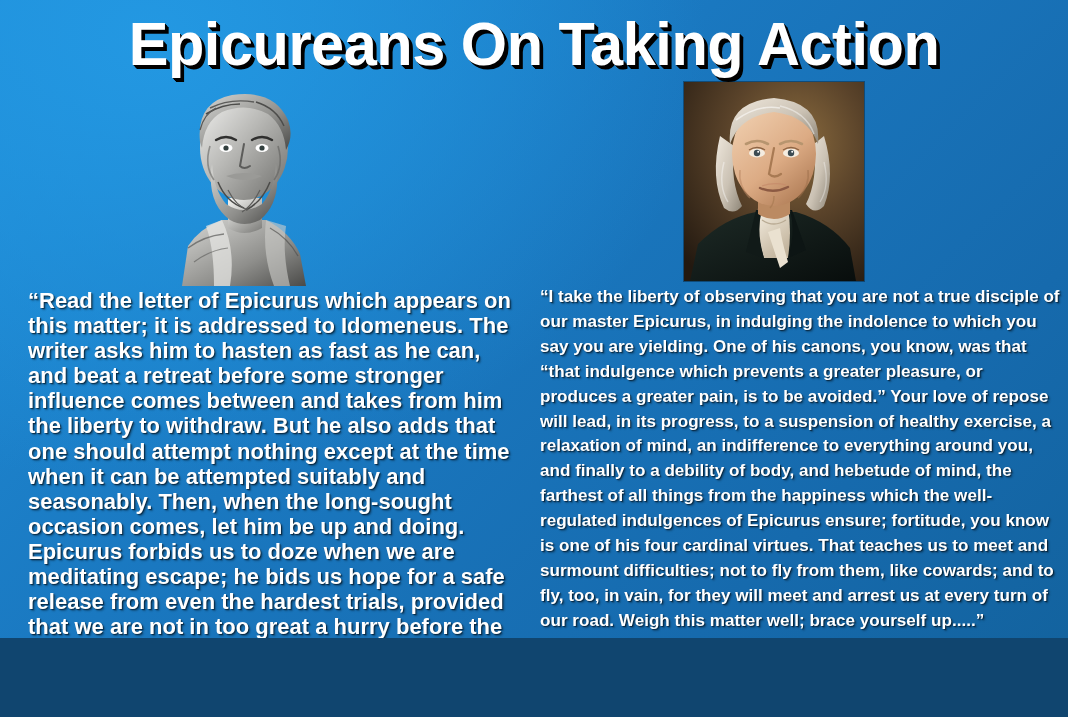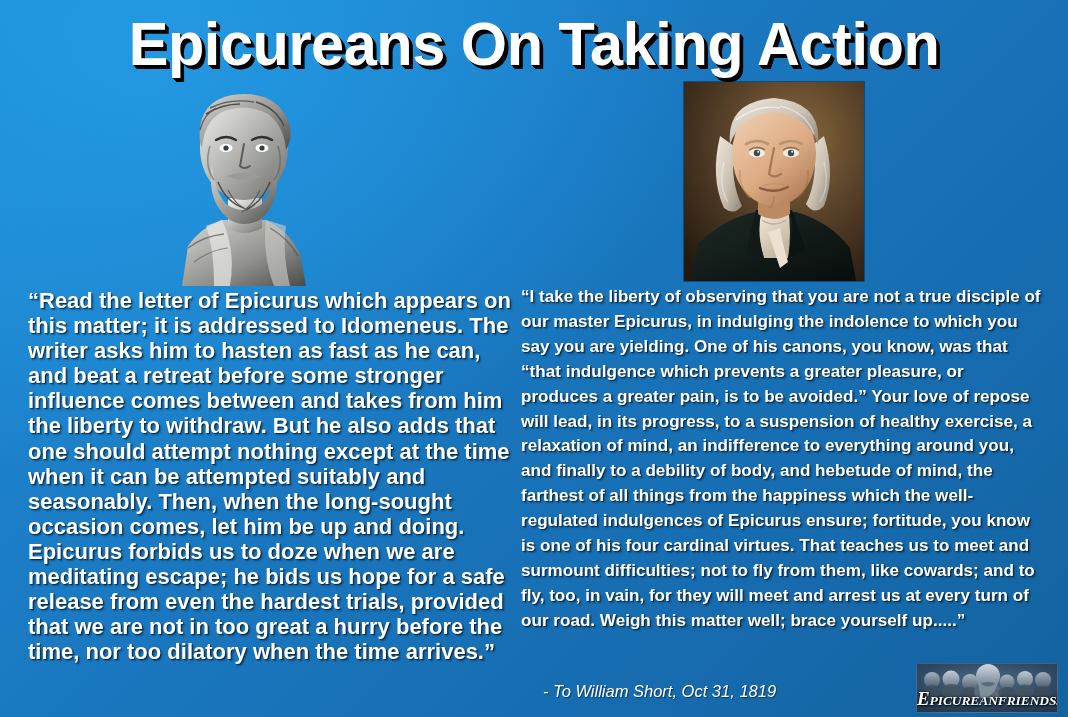--- a/index.html
+++ b/index.html
@@ -4,21 +4,21 @@
 <style>
   html, body {
     margin: 0;
     padding: 0;
     background: #10456f;
   }
 
   #poster {
     position: relative;
     width: 1068px;
-    height: 717px;
+    height: 638px;
     overflow: hidden;
     font-family: "Liberation Sans", sans-serif;
     background-color: #1a78c0;
     background-image:
       radial-gradient(ellipse 900px 720px at 14% 6%, #2398e2 0%, rgba(35,152,226,0) 62%),
       linear-gradient(135deg, #1f8ed9 0%, #1a78c0 42%, #166aad 78%, #13639f 100%);
   }
 
   
   .title {
@@ -72,21 +72,21 @@
 
   .quote-left {
     left: 28px;
     top: 288px;
     width: 492px;
     font-size: 22px;
     line-height: 25.1px;
   }
 
   .quote-right {
-    left: 521px;
+    left: 540px;
     top: 285px;
     width: 520px;
     font-size: 17.1px;
     line-height: 24.9px;
   }
 
   .attribution {
     position: absolute;
     color: #ffffff;
     font-style: italic;

